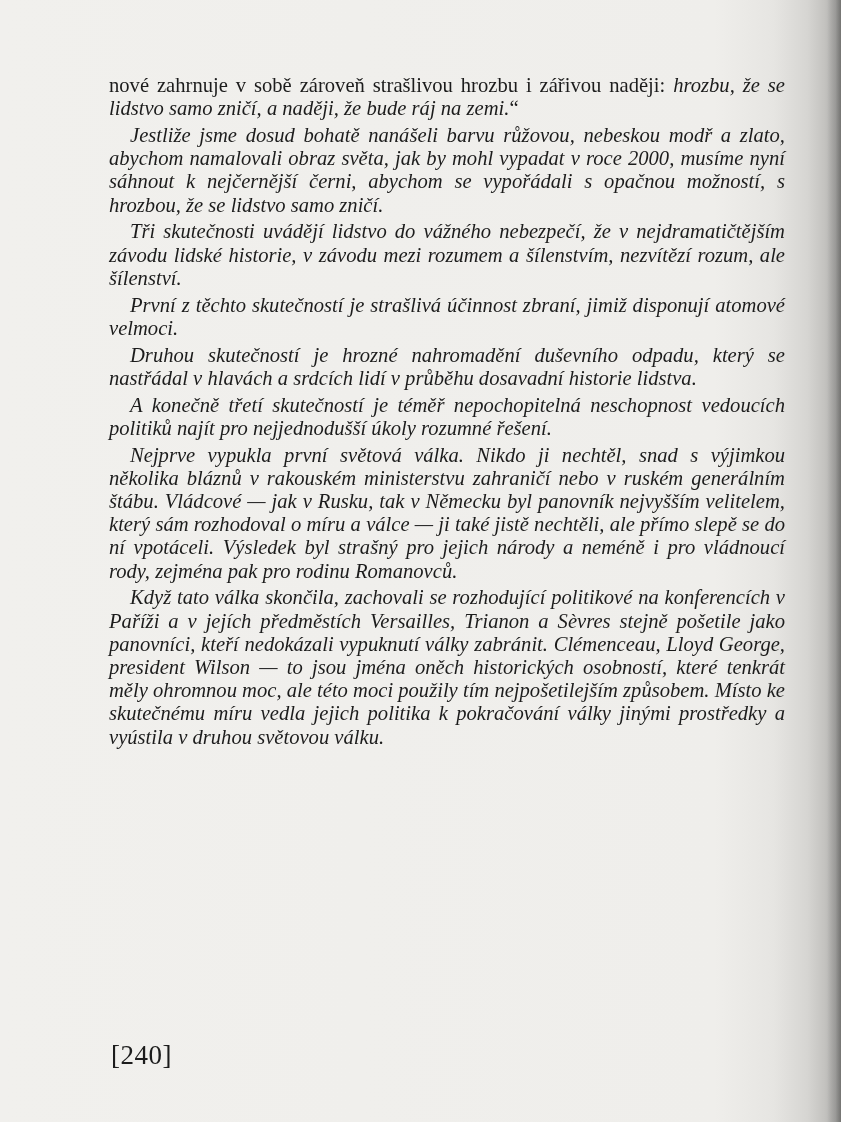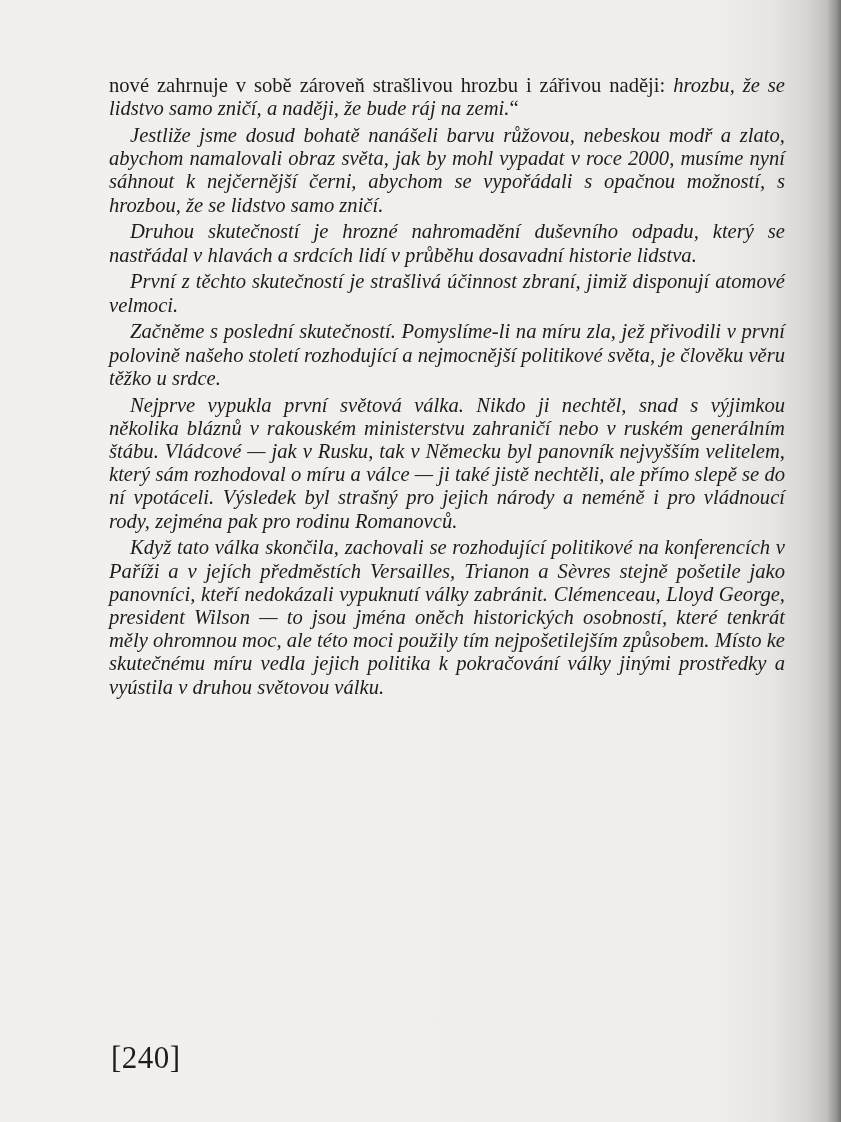--- a/index.html
+++ b/index.html
@@ -22,31 +22,32 @@
     font-size: 20.6px; line-height: 23.2px; color: #1c1c1c;
     text-align: justify;
   }
   .para { margin: 0; text-indent: 21px; }
   .para.first { text-indent: 0; }
   .para + .para { margin-top: 3.6px; font-style: italic; }
   .ital { font-style: italic; }
   .page-number {
     position: absolute; left: 111px; top: 1040px;
     font-family: "Liberation Serif", "DejaVu Serif", serif;
-    font-size: 31px; color: #1c1c1c; letter-spacing: 0.5px;
+    font-size: 27px; color: #1c1c1c; letter-spacing: 0.5px;
   }
 </style>
 </head>
 <body>
 
 <div class="page">
   <div class="text-block">
     <p class="para first"><span>nové zahrnuje v sobě zároveň strašlivou hrozbu i zářivou naději: </span><span class="ital">hrozbu, že se lidstvo samo zničí, a naději, že bude ráj na zemi.</span><span>“</span></p>
     <p class="para">Jestliže jsme dosud bohatě nanášeli barvu růžovou, nebeskou modř a zlato, abychom namalovali obraz světa, jak by mohl vypadat v roce 2000, musíme nyní sáhnout k nejčernější černi, abychom se vypořádali s opačnou možností, s hrozbou, že se lidstvo samo zničí.</p>
+    <p class="para">Tři skutečnosti uvádějí lidstvo do vážného nebezpečí, že v nejdramatičtějším závodu lidské historie, v závodu mezi rozumem a šílenstvím, nezvítězí rozum, ale šílenství.</p>
+    <p class="para">První z těchto skutečností je strašlivá účinnost zbraní, jimiž disponují atomové velmoci.</p>
     <p class="para">Druhou skutečností je hrozné nahromadění duševního odpadu, který se nastřádal v hlavách a srdcích lidí v průběhu dosavadní historie lidstva.</p>
-    <p class="para">První z těchto skutečností je strašlivá účinnost zbraní, jimiž disponují atomové velmoci.</p>
-    <p class="para">Začněme s poslední skutečností. Pomyslíme-li na míru zla, jež přivodili v první polovině našeho století rozhodující a nejmocnější politikové světa, je člověku věru těžko u srdce.</p>
+    <p class="para">A konečně třetí skutečností je téměř nepochopitelná neschopnost vedoucích politiků najít pro nejjednodušší úkoly rozumné řešení.</p>
     <p class="para">Nejprve vypukla první světová válka. Nikdo ji nechtěl, snad s výjimkou několika bláznů v rakouském ministerstvu zahraničí nebo v ruském generálním štábu. Vládcové — jak v Rusku, tak v Německu byl panovník nejvyšším velitelem, který sám rozhodoval o míru a válce — ji také jistě nechtěli, ale přímo slepě se do ní vpotáceli. Výsledek byl strašný pro jejich národy a neméně i pro vládnoucí rody, zejména pak pro rodinu Romanovců.</p>
     <p class="para">Když tato válka skončila, zachovali se rozhodující politikové na konferencích v Paříži a v jejích předměstích Versailles, Trianon a Sèvres stejně pošetile jako panovníci, kteří nedokázali vypuknutí války zabránit. Clémenceau, Lloyd George, president Wilson — to jsou jména oněch historických osobností, které tenkrát měly ohromnou moc, ale této moci použily tím nejpošetilejším způsobem. Místo ke skutečnému míru vedla jejich politika k pokračování války jinými prostředky a vyústila v druhou světovou válku.</p>
   </div>
   <div class="page-number">[240]</div>
   <div class="edge-shadow"></div>
 </div>
 
 </body></html>

